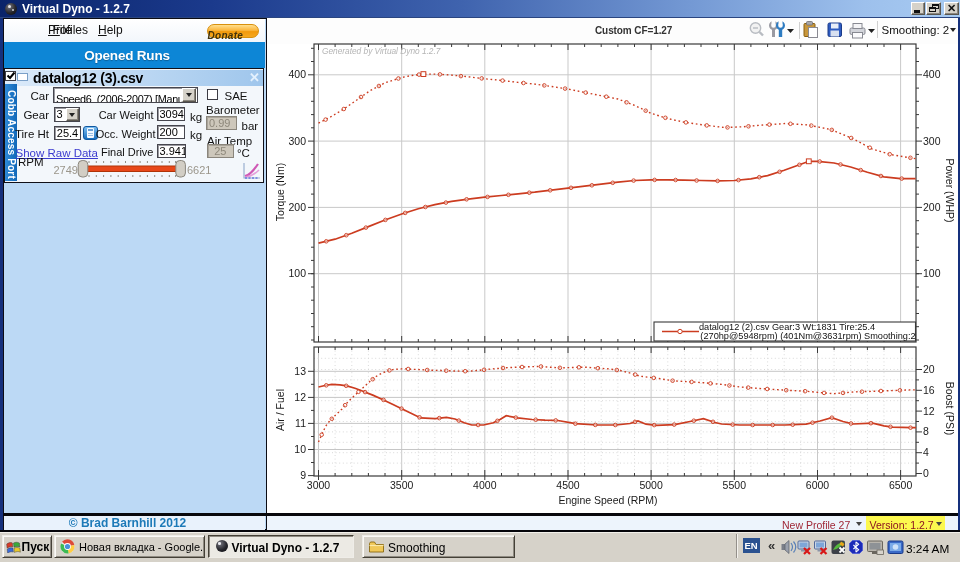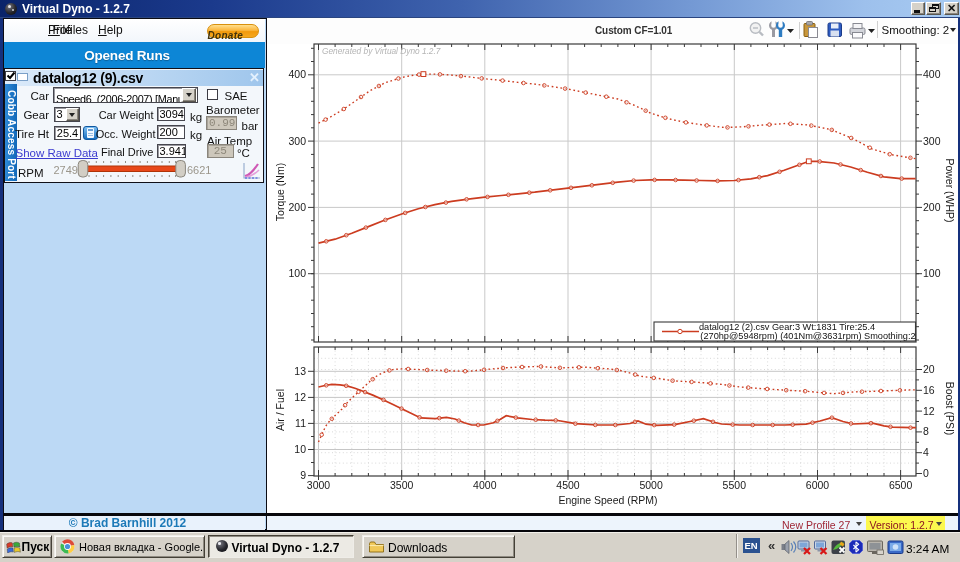--- a/index.html
+++ b/index.html
@@ -2,21 +2,21 @@
 <html><head><meta charset="utf-8"><style>
 *{margin:0;padding:0;box-sizing:border-box;}
 body{width:960px;height:562px;position:relative;overflow:hidden;
  font-family:"Liberation Sans",sans-serif;background:#fff;}
 .abs{position:absolute;}
 .lbl{position:absolute;font-size:11.5px;color:#111;white-space:nowrap;}
 .inp{position:absolute;background:#fff;border:1.2px solid #46464e;
  box-shadow:inset 1px 1px 0 #9a9aa0;font-size:11px;color:#000;
  padding:0 2px;line-height:13px;white-space:nowrap;overflow:hidden;}
 .dis{background:#cdc7bb;color:#8e887b;border:1px solid #8a857c;
- box-shadow:inset 1px 1px 0 #a9a49a;font-family:Liberation Mono, monospace;}
+ box-shadow:inset 1px 1px 0 #a9a49a;}
 .cb{position:absolute;background:#fff;border:1px solid #3c3c44;}
 .btn3{background:#d6d2c9;border:1px solid;border-color:#fff #5a564e #5a564e #fff;
  box-shadow:inset -1px -1px 0 #8a867e;}
 .tbtn{position:absolute;height:23.5px;top:534.5px;background:#d6d2c9;
  border:1px solid;border-color:#efede8 #454137 #454137 #efede8;
  box-shadow:inset 1px 1px 0 #fbfaf7,inset -1px -1px 0 #8f8b82;
  font-size:12px;color:#000;white-space:nowrap;overflow:hidden;}
 .caret{position:absolute;width:0;height:0;border-left:3.5px solid transparent;
  border-right:3.5px solid transparent;border-top:4px solid #222;}
 </style></head><body>
@@ -62,21 +62,21 @@
 <div class="abs" style="left:3.5px;top:68px;width:260.5px;height:114.5px;
  border:1.5px solid #101018;background:#f3f7fb;"></div>
 <div class="abs" style="left:5px;top:69.5px;width:257.5px;height:16px;
  background:linear-gradient(to right,#dcebfa,#9fc6ec);"></div>
 <div class="cb" style="left:5px;top:70.5px;width:10.5px;height:10.5px;"></div>
 <svg class="abs" style="left:6px;top:71px;" width="10" height="10" viewBox="0 0 10 10">
  <path d="M1.5 4.5 L4 7 L8.5 1.5" stroke="#000" stroke-width="2" fill="none"></path>
   </svg>
 <div class="abs" style="left:17px;top:72.5px;width:11px;height:8.5px;background:#fff;
  border:1px solid #7aa0c8;"></div>
-<div class="abs" style="left:33px;top:69.8px;font-size:14px;font-weight:bold;letter-spacing:-0.2px;color:#000;">datalog12 (9).csv</div>
+<div class="abs" style="left:33px;top:69.8px;font-size:14px;font-weight:bold;letter-spacing:-0.2px;color:#000;">datalog12 (3).csv</div>
 <div class="abs" style="left:249px;top:69.5px;font-size:13px;font-weight:bold;color:#e4f1fd;">✕</div>
 
 <div class="abs" style="left:4.5px;top:83.5px;width:12px;height:97.5px;
  background:linear-gradient(to right,#2e8ad8,#1268b8);"></div>
 <div class="abs" style="left:-29.5px;top:123.5px;width:80px;height:12px;text-align:center;
  transform:rotate(90deg);font-size:10px;font-weight:bold;color:#fff;letter-spacing:0.2px;white-space:nowrap;">Cobb Access Port</div>
 
 <div class="lbl" style="left:0;top:89.5px;width:49px;text-align:right;">Car</div>
 <div class="inp" style="left:53px;top:86.5px;width:144.5px;height:16.5px;font-size:10.8px;line-height:15px;padding-top:4px;letter-spacing:-0.3px;">Speed6&nbsp; (2006-2007) [Manu</div>
 <div class="abs btn3" style="left:182px;top:88px;width:14px;height:13.5px;"></div>
@@ -108,21 +108,21 @@
 <div class="lbl" style="left:190px;top:129px;">kg</div>
 <div class="lbl" style="left:207px;top:134.5px;">Air Temp</div>
 <div class="inp dis" style="left:207px;top:144px;width:26.5px;height:13.5px;text-align:center;">25</div>
 <div class="lbl" style="left:237px;top:147px;">°C</div>
 
 <div class="abs" style="left:15.5px;top:146.5px;font-size:11.5px;color:#3b3bcf;
  text-decoration:underline;font-weight:500;">Show Raw Data</div>
 <div class="lbl" style="left:0;top:146px;width:153.5px;text-align:right;font-size:11px;">Final Drive</div>
 <div class="inp" style="left:156.5px;top:143.5px;width:29px;height:14.5px;">3.941</div>
 
-<div class="lbl" style="left:18px;top:167px;">RPM</div>
+<div class="lbl" style="left:18px;top:156px;">RPM</div>
 <div class="lbl" style="left:53.5px;top:164px;color:#9b968b;font-size:11px;">2749</div>
 <svg class="abs" style="left:77px;top:158px;" width="110" height="22" viewBox="0 0 110 22">
   <g stroke="#908d84" stroke-width="1">
    <path d="M12 3v2 M19.3 3v2 M26.6 3v2 M33.9 3v2 M41.2 3v2 M48.5 3v2 M55.8 3v2 M63.1 3v2 M70.4 3v2 M77.7 3v2 M85 3v2 M92.3 3v2 M98.6 3v2"></path>
    <path d="M12 17v2 M19.3 17v2 M26.6 17v2 M33.9 17v2 M41.2 17v2 M48.5 17v2 M55.8 17v2 M63.1 17v2 M70.4 17v2 M77.7 17v2 M85 17v2 M92.3 17v2 M98.6 17v2"></path>
   </g>
   <rect x="10" y="8" width="89.5" height="5.5" fill="#e8481a" stroke="#b03408" stroke-width="1"></rect>
   <rect x="1.2" y="2.5" width="9.6" height="16.5" rx="4" fill="#d2cec5" stroke="#8a867d" stroke-width="1"></rect>
   <rect x="98.8" y="2.5" width="9.6" height="16.5" rx="4" fill="#d2cec5" stroke="#8a867d" stroke-width="1"></rect>
 </svg>
@@ -132,21 +132,21 @@
   <path d="M4 15 C9 14 13 9 17 3" stroke="#c83ca8" stroke-width="2.2" fill="none" opacity="0.85"></path>
   <path d="M4 16 C9 15.6 14 13 18 9" stroke="#e08ad2" stroke-width="1.6" fill="none" opacity="0.8"></path>
   <path d="M4 17 h13" stroke="#6a7ae0" stroke-width="1.4" stroke-dasharray="2 1.5" fill="none"></path>
 </svg>
 
 <div class="abs" style="left:2.5px;top:513px;width:264px;height:3.2px;background:#08080c;"></div>
 <div class="abs" style="left:4px;top:516.2px;width:261px;height:13.4px;background:#e9f2fc;
  text-align:center;font-size:12px;font-weight:bold;color:#1d7ab8;line-height:14px;padding-right:14px;">© Brad Barnhill 2012</div>
 
 <div class="abs" style="left:266.5px;top:17.5px;width:691px;height:26px;background:#fdfdfd;"></div>
-<div class="abs" style="left:595px;top:25px;font-size:10px;font-weight:bold;color:#333;letter-spacing:-0.1px;">Custom CF=1.01</div>
+<div class="abs" style="left:595px;top:25px;font-size:10px;font-weight:bold;color:#333;letter-spacing:-0.1px;">Custom CF=1.27</div>
 <svg class="abs" style="left:747px;top:20px;" width="130" height="22" viewBox="0 0 130 22">
 
   <circle cx="8.5" cy="8" r="5.2" fill="#f2f2f2" stroke="#b8bcc2" stroke-width="1.4"></circle>
   <path d="M6 8 h5" stroke="#b8bcc2" stroke-width="1.4"></path>
   <path d="M12.5 12 l3.5 3.5" stroke="#b8bcc2" stroke-width="2.4"></path>
 
   <path d="M26.5 8 v9" stroke="#9a9aa2" stroke-width="3"></path>
   <circle cx="26.5" cy="5.5" r="3.4" fill="none" stroke="#9a9aa2" stroke-width="2.2"></circle>
   <rect x="24.5" y="1" width="4" height="4" fill="#fdfdfd"></rect>
   <path d="M33.5 8 v9" stroke="#2e7cc2" stroke-width="3.4"></path>
@@ -413,21 +413,21 @@
   background:radial-gradient(circle at 35% 30%,#6a6a72 8%,#26262c 55%,#0a0a0e 100%);"></div>
  <div class="abs" style="left:9.5px;top:6.5px;width:2.5px;height:2.5px;border-radius:50%;background:#e8e8ee;"></div>
  <span class="abs" style="left:23px;top:5px;font-weight:bold;font-size:12px;">Virtual Dyno - 1.2.7</span>
 </div>
 
 <div class="tbtn" style="left:362px;width:153px;">
  <svg class="abs" style="left:6px;top:5px;" width="15" height="12" viewBox="0 0 15 12">
   <path d="M0.5 2.5 L0.5 11 L14.5 11 L14.5 3.5 L7 3.5 L5.5 1 L1.5 1 Z" fill="#f0c858" stroke="#8a6a10" stroke-width="0.9"></path>
   <path d="M0.5 4.5 L14.5 4.5" stroke="#fbe9a8" stroke-width="1.2"></path>
  </svg>
- <span class="abs" style="left:25px;top:5px;font-size:12px;">Downloads</span>
+ <span class="abs" style="left:25px;top:5px;font-size:12px;">Smoothing</span>
 </div>
 
 <div class="abs" style="left:735.5px;top:534px;width:1px;height:24px;background:#94908a;"></div>
 <div class="abs" style="left:737px;top:534px;width:1px;height:24px;background:#f4f2ee;"></div>
 <div class="abs" style="left:742.5px;top:538px;width:17px;height:15px;background:#2b5290;
  color:#fff;font-size:9.5px;font-weight:bold;text-align:center;line-height:15px;">EN</div>
 <div class="abs" style="left:768px;top:537.5px;font-size:13px;font-weight:bold;color:#333;">«</div>
 <svg class="abs" style="left:781px;top:539px;" width="175" height="17" viewBox="0 0 175 17">
 
  <rect x="0.5" y="5" width="3.5" height="6" fill="#7a7e88"></rect>

